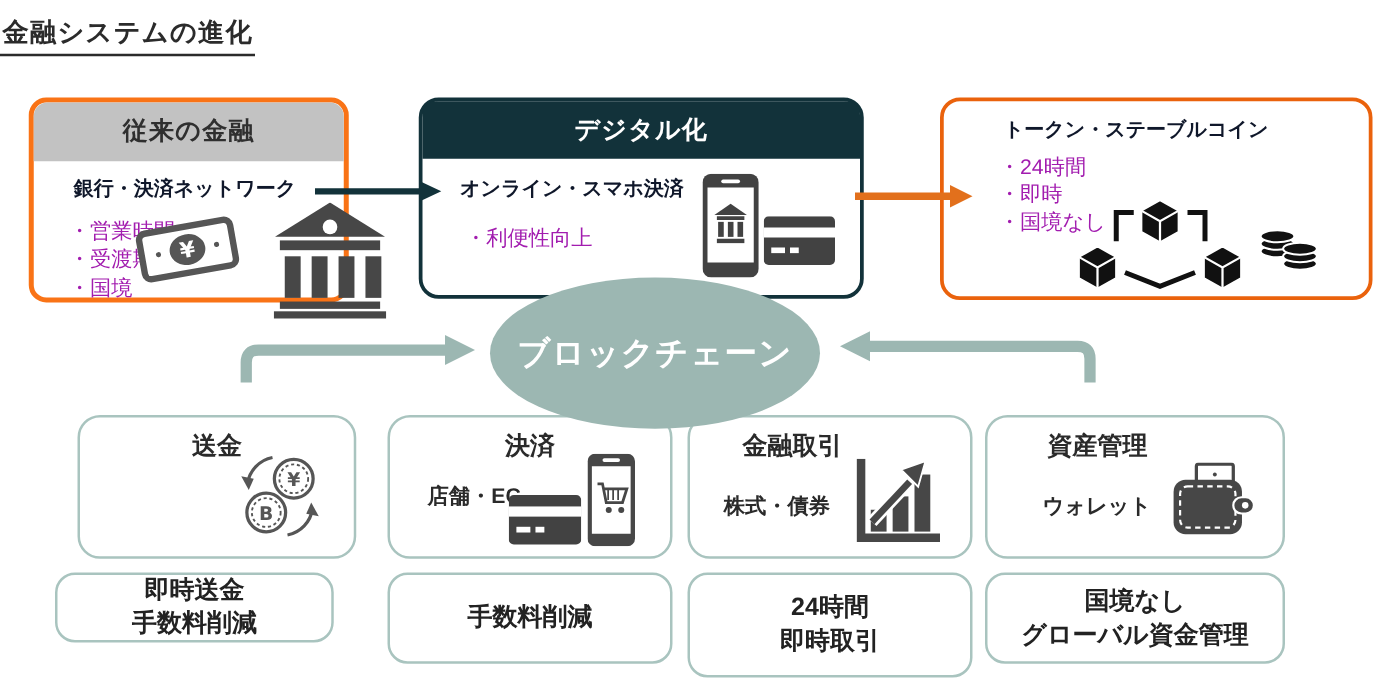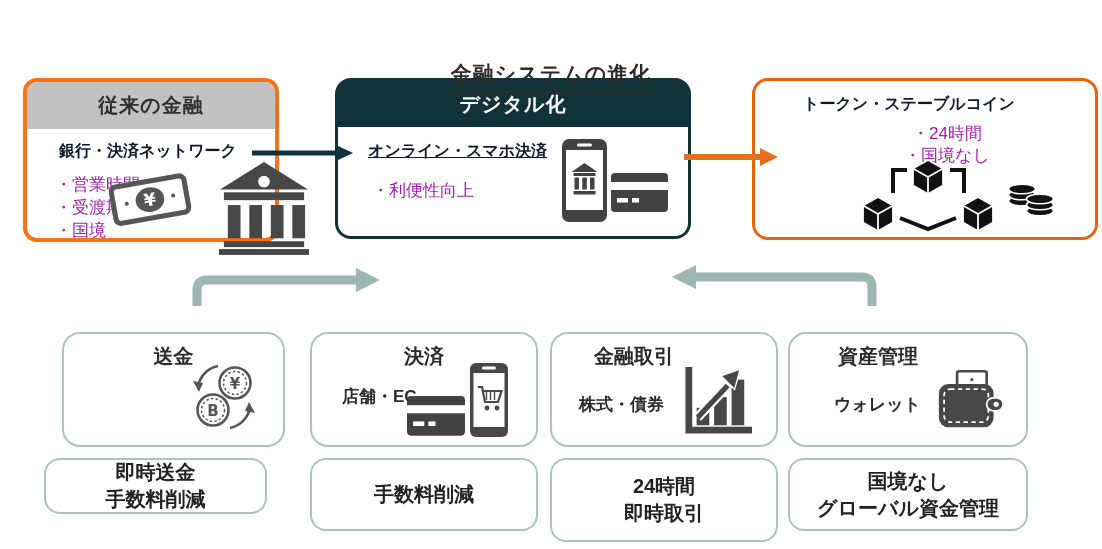--- a/index.html
+++ b/index.html
@@ -1,42 +1,42 @@
 <!DOCTYPE html>
 <html><head>
 <meta charset="utf-8">
 <style>
   * { margin:0; padding:0; box-sizing:border-box; }
   html,body { background:#fff; }
   body { font-family:"Liberation Sans","DejaVu Sans",sans-serif; color:#2d2d2d; }
   #canvas { position:relative; width:1102px; height:549px; background:#ffffff; overflow:hidden; }
 
   
-  .title-wrap { position:absolute; top:12px; left:0; right:0; text-align:center; z-index:2;margin-top:48px; }
+  .title-wrap { position:absolute; top:12px; left:0; right:0; text-align:left; z-index:2; }
   .title-text { display:inline-block; font-size:21px; font-weight:bold; color:#2b2b2b;
                 border-bottom:2.5px solid #2b2b2b; padding:0 2px 3px 2px; letter-spacing:1px; }
 
   
   .tbox { position:absolute; background:#fff; z-index:1; }
   .tbox .hdr { width:100%; text-align:center; font-weight:bold; font-size:20px; letter-spacing:1px; }
   .box-traditional { left:23px; top:78px; width:256px; height:164px; border:4px solid #f97316; border-radius:14px; }
   .box-traditional .hdr { height:47px; line-height:47px; background:#c2c2c2; color:#2f2f2f; border-radius:11px 11px 0 0; }
   .box-digital { left:335px; top:78px; width:356px; height:161px; border:3px solid #12323a; border-radius:16px; }
   .box-digital .hdr { height:46px; line-height:46px; background:#12323a; color:#fff; border-radius:11px 11px 0 0; }
   .box-bc-econ { left:752px; top:78px; width:346px; height:162px; border:3px solid #ea620c; border-radius:16px; }
   .box-bc-econ .hdr { height:46px; line-height:46px; background:#ea620c; color:#fff; border-radius:11px 11px 0 0; }
 
   .tbox .subtitle { font-size:16px; font-weight:bold; color:#0f172a; }
   .box-traditional .subtitle { margin:12px 0 0 32px; }
-  .box-digital .subtitle { margin:14px 0 0 30px;text-decoration:underline; }
+  .box-digital .subtitle { margin:14px 0 0 30px; }
   .box-bc-econ .subtitle { margin:13px 0 0 48px; }
   .bullets { font-size:17px; color:#a21caf; }
   .box-traditional .bullets { margin:11px 0 0 28px; line-height:23px; }
   .box-digital .bullets { margin:17px 0 0 34px; line-height:23px; }
-  .box-bc-econ .bullets { margin:8px 0 0 44px; line-height:22px;text-align:center; }
+  .box-bc-econ .bullets { margin:8px 0 0 44px; line-height:22px; }
 
   
   .ellipse { position:absolute; left:392px; top:222px; width:264px; height:121px; background:#9cb7b2;
              border-radius:50%; z-index:6; display:flex; align-items:center; justify-content:center; }
   .ellipse span { color:#fff; font-size:26px; font-weight:bold; letter-spacing:1px; }
 
   
   .mbox { position:absolute; background:#fff; border:2.5px solid #a9c4bf; border-radius:18px; z-index:1; }
   .m1 { left:62px;  top:332px; width:223px; height:115px;padding-left:48px; }
   .m2 { left:310px; top:332px; width:228px; height:115px; }
@@ -98,20 +98,21 @@
     <div class="subtitle">オンライン・スマホ決済</div>
     <div class="bullets">
       <div>・利便性向上</div>
     </div>
   </div>
 
   <div class="tbox box-bc-econ">
     <div class="subtitle">トークン・ステーブルコイン</div>
     <div class="bullets">
       <div>・24時間</div>
+      <div>・即時</div>
       <div>・国境なし</div>
     </div>
   </div>
 
   <svg class="icon i-bill" viewBox="0 0 78 50">
     <rect x="3" y="7" width="72" height="36" rx="5" fill="#fff" stroke="#565656" stroke-width="5"></rect>
     <ellipse cx="39" cy="25" rx="14" ry="12" fill="#565656"></ellipse>
     <text x="39" y="31" font-size="17" font-weight="bold" fill="#fff" text-anchor="middle" font-family="DejaVu Sans, sans-serif">¥</text>
     <circle cx="16" cy="25" r="2" fill="#565656"></circle>
     <circle cx="62" cy="25" r="2" fill="#565656"></circle>
@@ -197,20 +198,23 @@
     <g>
       <path d="M197,306 L197,290 Q197,280 207,280 L356,280" stroke="#9cb7b2" stroke-width="9" fill="none"></path>
       <polygon points="356,268 380,280 356,292" fill="#9cb7b2"></polygon>
     </g>
     <g>
       <path d="M694,277 L862,277 Q872,277 872,287 L872,306" stroke="#9cb7b2" stroke-width="9" fill="none"></path>
       <polygon points="696,265 672,277 696,289" fill="#9cb7b2"></polygon>
     </g>
   </svg>
 
+  <div class="ellipse">
+    <span>ブロックチェーン</span>
+  </div>
 
   <div class="mbox m1">
     <div class="mtitle">送金</div>
   </div>
 
   <div class="mbox m2">
     <div class="mtitle">決済</div>
     <div class="mlines">
       <div>店舗・EC</div>
     </div>

